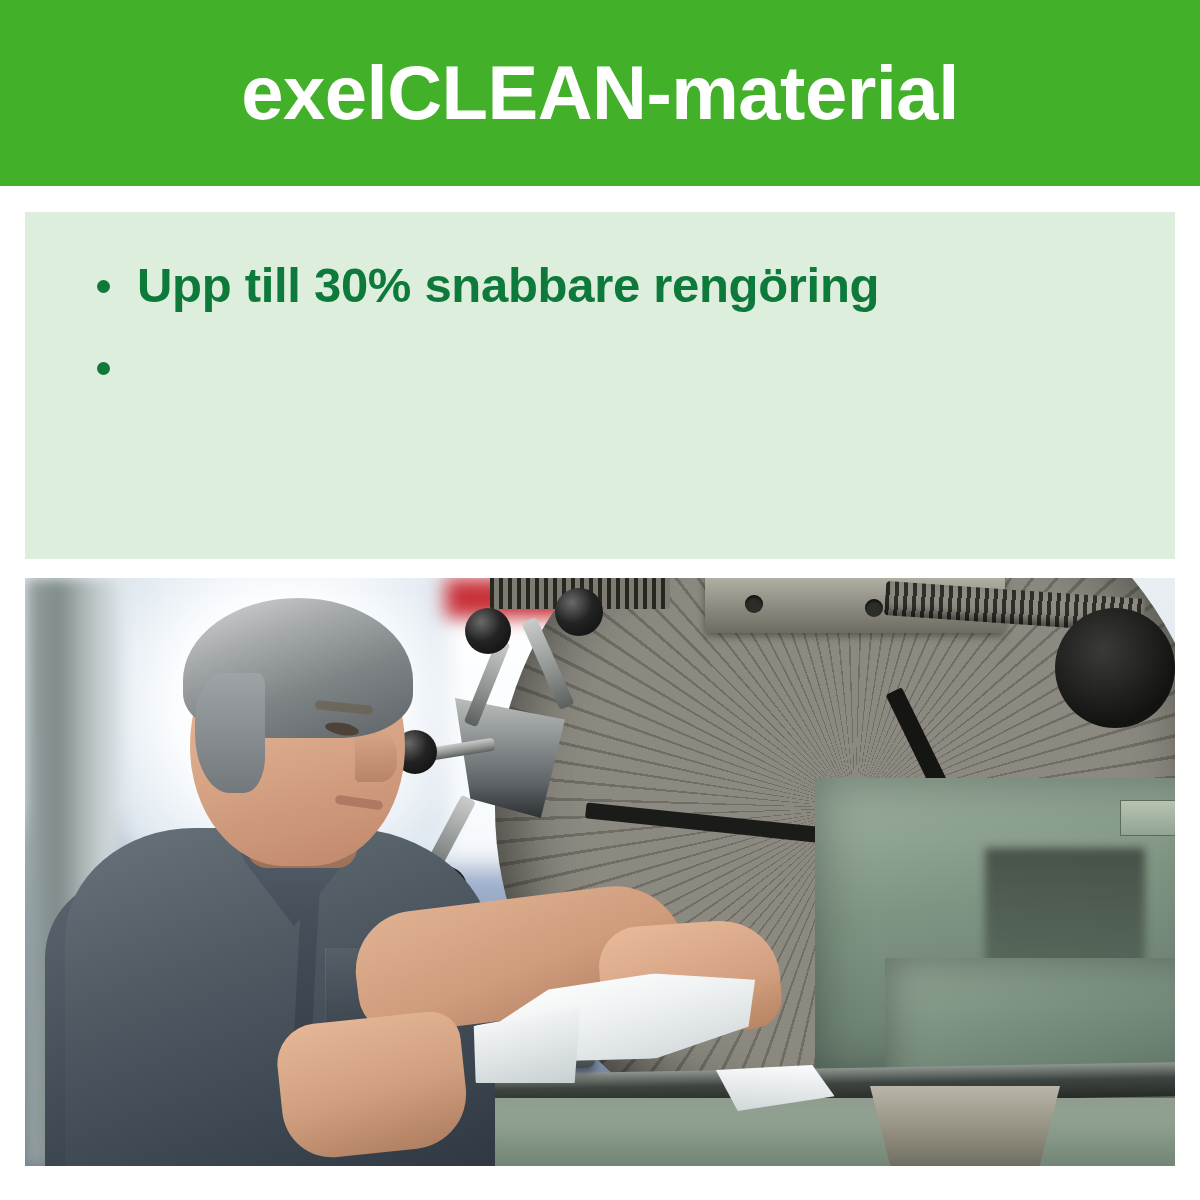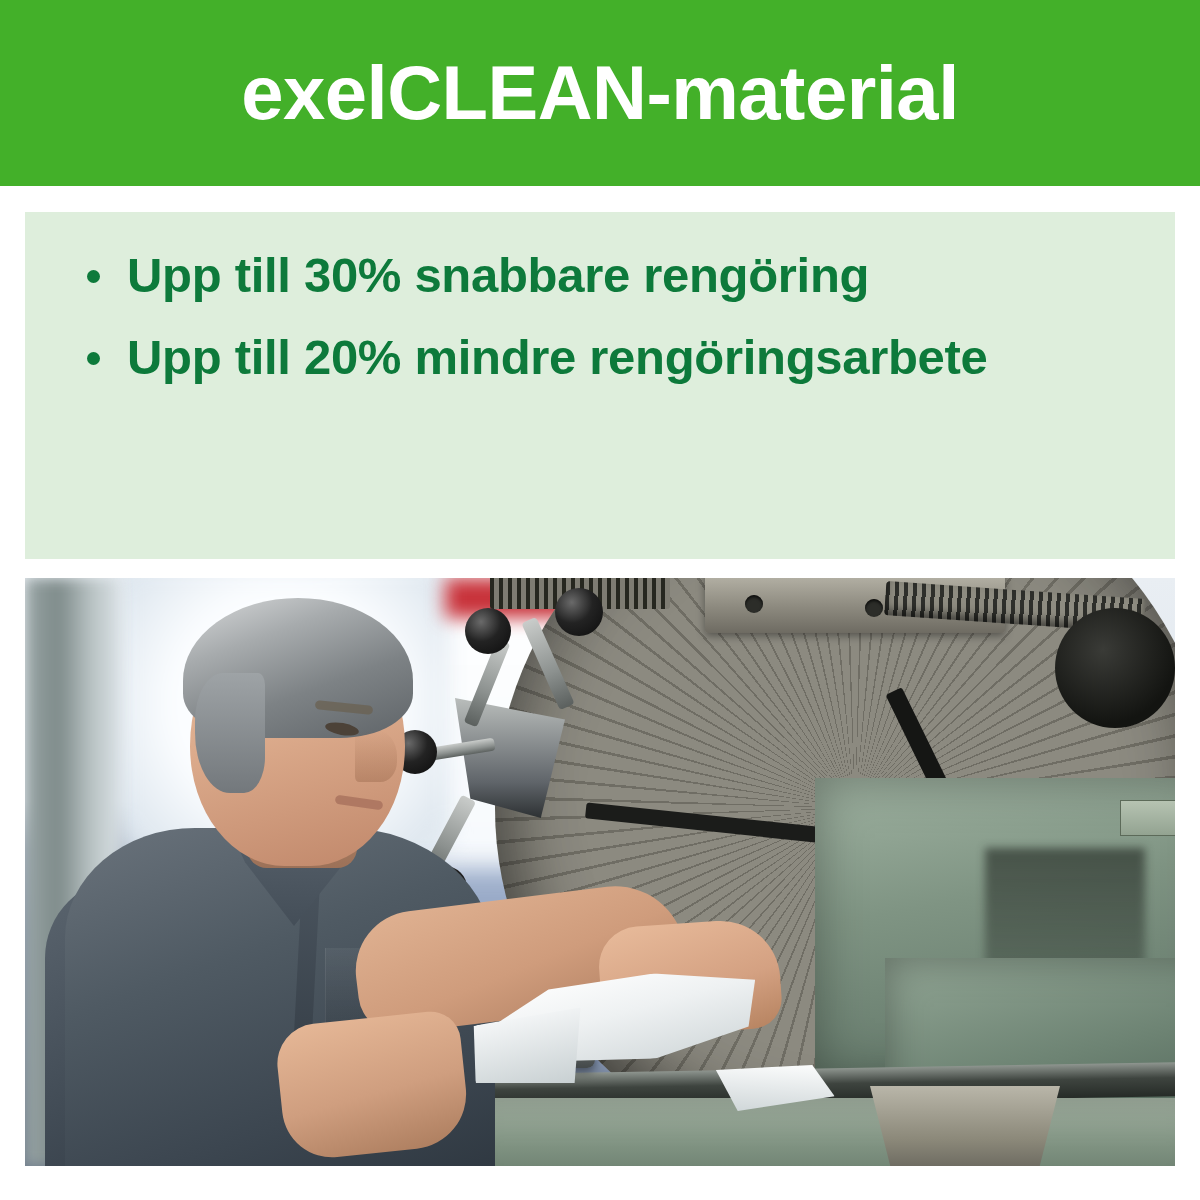--- a/index.html
+++ b/index.html
@@ -54,21 +54,21 @@
     left: 25px;
     top: 212px;
     width: 1150px;
     height: 347px;
     background: #deeedc;
     box-sizing: border-box;
     padding: 26px 30px 26px 42px;
   }
   .bullet-list {
     list-style: none;
-    margin: 8px;
+    margin: 18px;
     padding: 0;
   }
   .bullet-item {
     position: relative;
     padding-left: 52px;
     margin: 0 0 22px 0;
     color: #0d7a3b;
     font-size: 49px;
     font-weight: bold;
     line-height: 1.22;
@@ -506,21 +506,20 @@
   </div>
 
   <div class="bullet-panel">
     <ul class="bullet-list">
       <li class="bullet-item">
         <span class="bullet-dot"></span>
         <span>Upp till 30% snabbare rengöring</span>
       </li>
       <li class="bullet-item">
         <span class="bullet-dot"></span>
-        <span>Upp till 20% mindre rengöringsarbete</span>
       </li>
     </ul>
   </div>
 
   <div class="photo-frame">
     <div class="photo-inner">
 
       <div class="bg-wall"></div>
       <div class="bg-lowwall"></div>
       <div class="bg-window2"></div>

